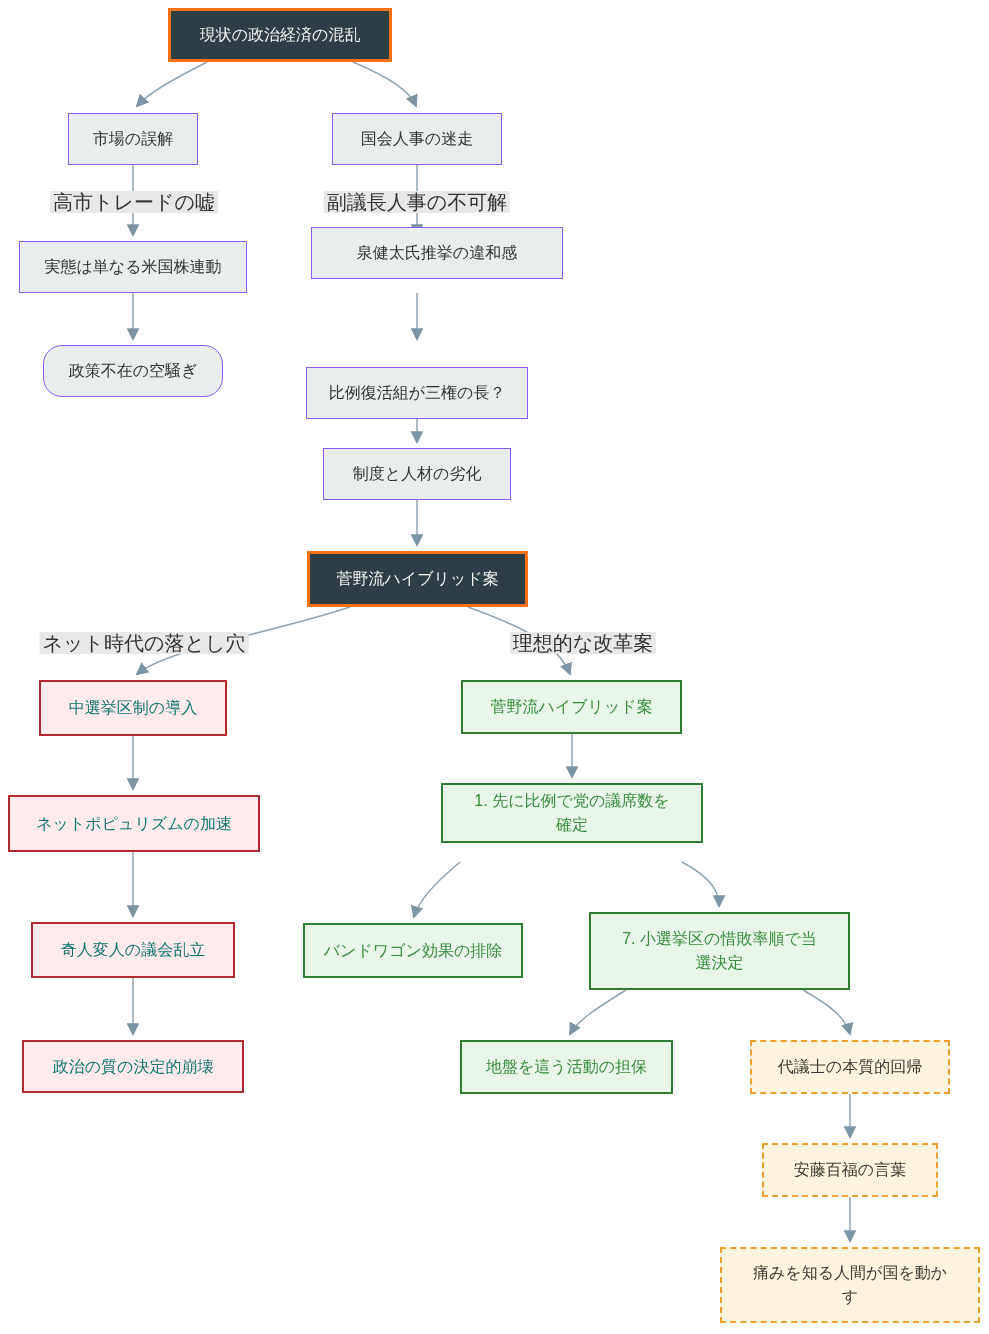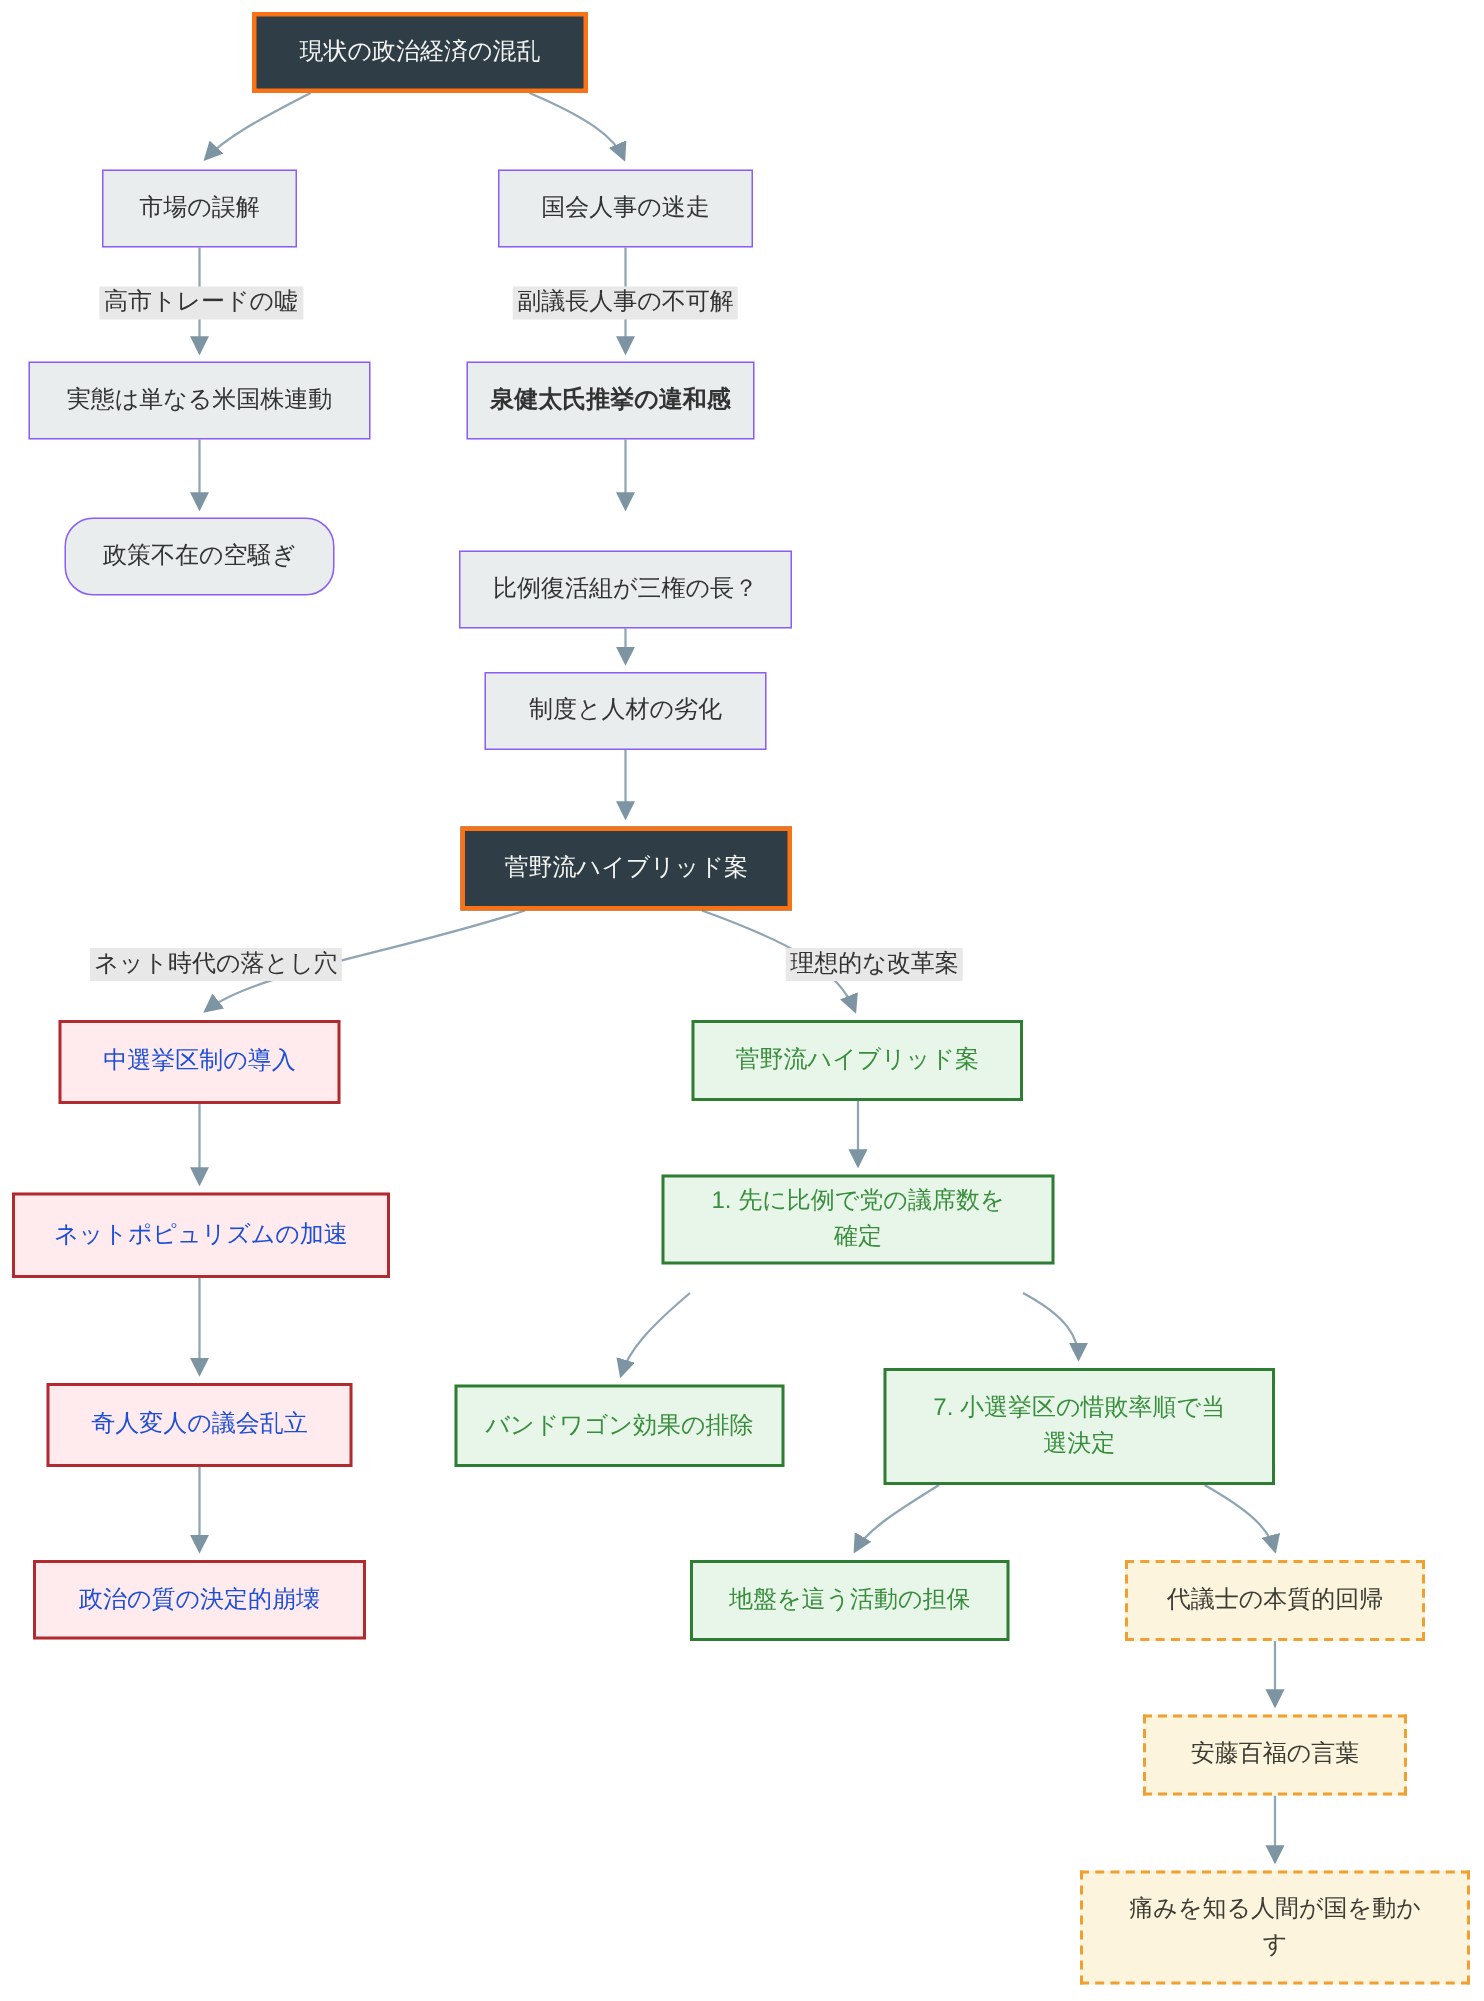--- a/index.html
+++ b/index.html
@@ -8,34 +8,34 @@
   #edges{position:absolute;left:0;top:0;width:989px;height:1334px;z-index:0;}
   .node{
     position:absolute;z-index:1;box-sizing:border-box;
     display:flex;align-items:center;justify-content:center;
     font-size:16px;line-height:24px;text-align:center;color:#333333;
     white-space:nowrap;
   }
   .node.wrap{white-space:normal;}
   .node.dark{background:#2f3e46;color:#f4f4f1;border:3px solid #f97316;}
   .node.gray{background:#e9edee;border:1px solid #8b5cf6;}
-  .node.red{background:#ffebee;border:2px solid #b02a30;color:#1d4ed8;}
+  .node.red{background:#ffebee;border:2px solid #b02a30;color:#0f766e;}
   .node.green{background:#e8f5e9;border:2px solid #2e7d32;color:#388e3c;}
   .node.yellow{background:#fcf4dc;border:2px dashed #f0a030;color:#3c3c34;}
   .edge-label{
     position:absolute;z-index:2;transform:translate(-50%,-50%);
-    background:#e8e8e8;color:#333333;font-size:16px;line-height:22px;
+    background:#e8e8e8;color:#333333;font-size:20px;line-height:22px;
     padding:0 3px;white-space:nowrap;
   }
   
   #n0{left:168px;top:8px;width:224px;height:54px;}
   #n1{left:68px;top:113px;width:130px;height:52px;}
   #n2{left:332px;top:113px;width:170px;height:52px;}
   #n3{left:19px;top:241px;width:228px;height:52px;}
-  #n4{left:311px;top:241px;width:192px;height:52px;font-weight:bold;}
+  #n4{left:311px;top:227px;width:252px;height:52px;}
   #n5{left:43px;top:345px;width:180px;height:52px;border-radius:19px;}
   #n6{left:306px;top:345px;width:222px;height:52px;margin-top:22px;}
   #n7{left:323px;top:448px;width:188px;height:52px;}
   #n8{left:307px;top:551px;width:221px;height:56px;}
   #n9{left:39px;top:680px;width:188px;height:56px;}
   #n10{left:8px;top:795px;width:252px;height:57px;}
   #n11{left:31px;top:922px;width:204px;height:56px;}
   #n12{left:22px;top:1040px;width:222px;height:53px;}
   #n13{left:461px;top:680px;width:221px;height:54px;}
   #n14{left:441px;top:783px;width:262px;height:60px;padding:0 28px;}

